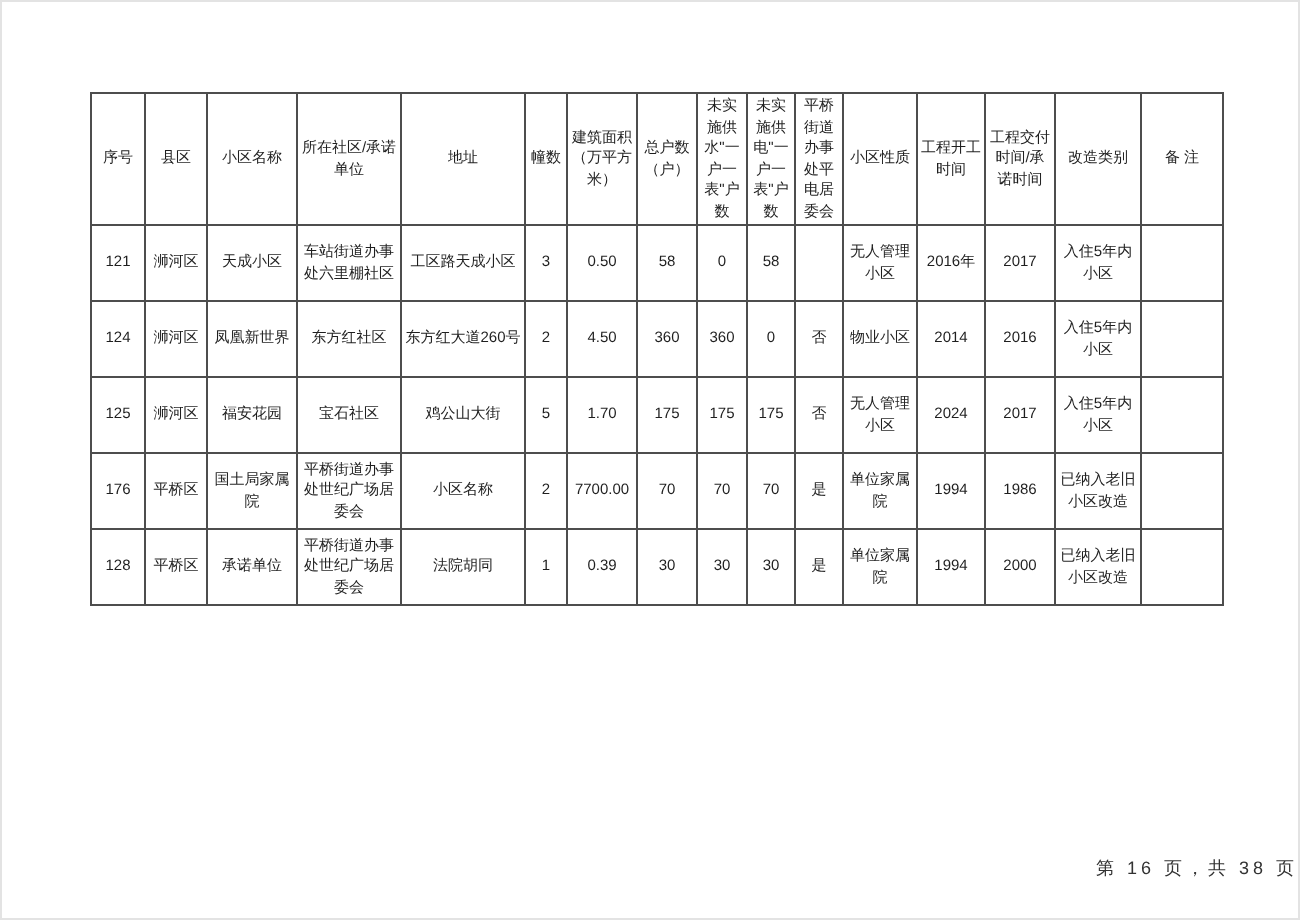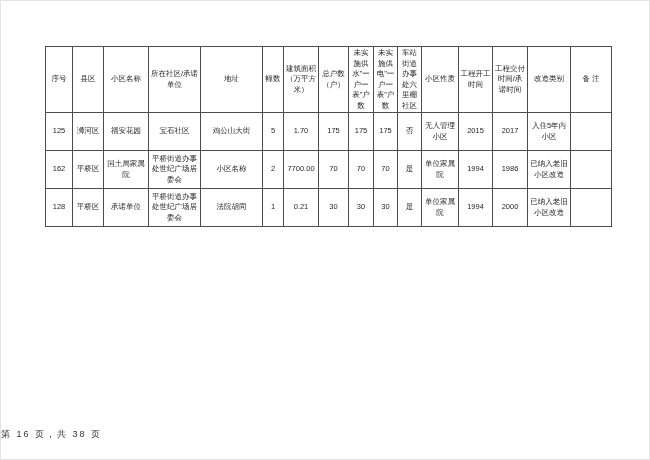--- a/index.html
+++ b/index.html
@@ -38,21 +38,21 @@
     word-break: break-all;
     color: #1f1f1f;
   }
   .doc-table thead tr { height: 62px; }
   .doc-table tbody tr { height: 38px; }
   .footer {
     position: absolute;
     left: 0;
     right: 0;
     top: 427px;
-    text-align: left;
+    text-align: right;
     font-size: 9px;
     color: #333333;
     letter-spacing: 2px;
   }
 </style>
 </head>
 <body>
 
 <div class="page">
 
@@ -80,49 +80,85 @@
           <th>序号</th>
           <th>县区</th>
           <th>小区名称</th>
           <th>所在社区/承诺单位</th>
           <th>地址</th>
           <th>幢数</th>
           <th>建筑面积（万平方米）</th>
           <th>总户数（户）</th>
           <th>未实施供水"一户一表"户数</th>
           <th>未实施供电"一户一表"户数</th>
-          <th>车站街道办事处六里棚社区</th>
+          <th>平桥街道办事处平电居委会</th>
           <th>小区性质</th>
           <th>工程开工时间</th>
           <th>工程交付时间/承诺时间</th>
           <th>改造类别</th>
           <th>备  注</th>
         </tr>
     </thead>
     <tbody>
+        <tr>
+          <td>121</td>
+          <td>浉河区</td>
+          <td>天成小区</td>
+          <td>车站街道办事处六里棚社区</td>
+          <td>工区路天成小区</td>
+          <td>3</td>
+          <td>0.50</td>
+          <td>58</td>
+          <td>0</td>
+          <td>58</td>
+          <td></td>
+          <td>无人管理小区</td>
+          <td>2016年</td>
+          <td>2017</td>
+          <td>入住5年内小区</td>
+          <td></td>
+        </tr>
+        <tr>
+          <td>124</td>
+          <td>浉河区</td>
+          <td>凤凰新世界</td>
+          <td>东方红社区</td>
+          <td>东方红大道260号</td>
+          <td>2</td>
+          <td>4.50</td>
+          <td>360</td>
+          <td>360</td>
+          <td>0</td>
+          <td>否</td>
+          <td>物业小区</td>
+          <td>2014</td>
+          <td>2016</td>
+          <td>入住5年内小区</td>
+          <td></td>
+        </tr>
         <tr>
           <td>125</td>
           <td>浉河区</td>
           <td>福安花园</td>
           <td>宝石社区</td>
           <td>鸡公山大街</td>
           <td>5</td>
           <td>1.70</td>
           <td>175</td>
           <td>175</td>
           <td>175</td>
           <td>否</td>
           <td>无人管理小区</td>
-          <td>2015</td>
+          <td>2024</td>
           <td>2017</td>
           <td>入住5年内小区</td>
           <td></td>
         </tr>
         <tr>
-          <td>162</td>
+          <td>176</td>
           <td>平桥区</td>
           <td>国土局家属院</td>
           <td>平桥街道办事处世纪广场居委会</td>
           <td>小区名称</td>
           <td>2</td>
           <td>7700.00</td>
           <td>70</td>
           <td>70</td>
           <td>70</td>
           <td>是</td>
@@ -132,21 +168,21 @@
           <td>已纳入老旧小区改造</td>
           <td></td>
         </tr>
         <tr>
           <td>128</td>
           <td>平桥区</td>
           <td>承诺单位</td>
           <td>平桥街道办事处世纪广场居委会</td>
           <td>法院胡同</td>
           <td>1</td>
-          <td>0.21</td>
+          <td>0.39</td>
           <td>30</td>
           <td>30</td>
           <td>30</td>
           <td>是</td>
           <td>单位家属院</td>
           <td>1994</td>
           <td>2000</td>
           <td>已纳入老旧小区改造</td>
           <td></td>
         </tr>

